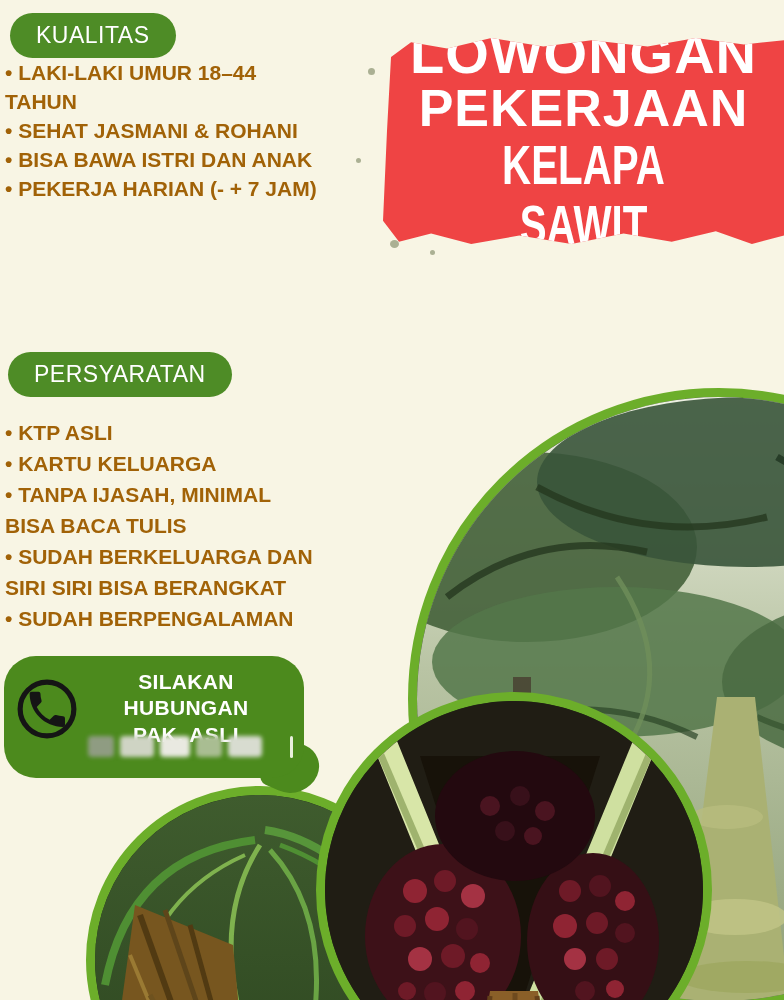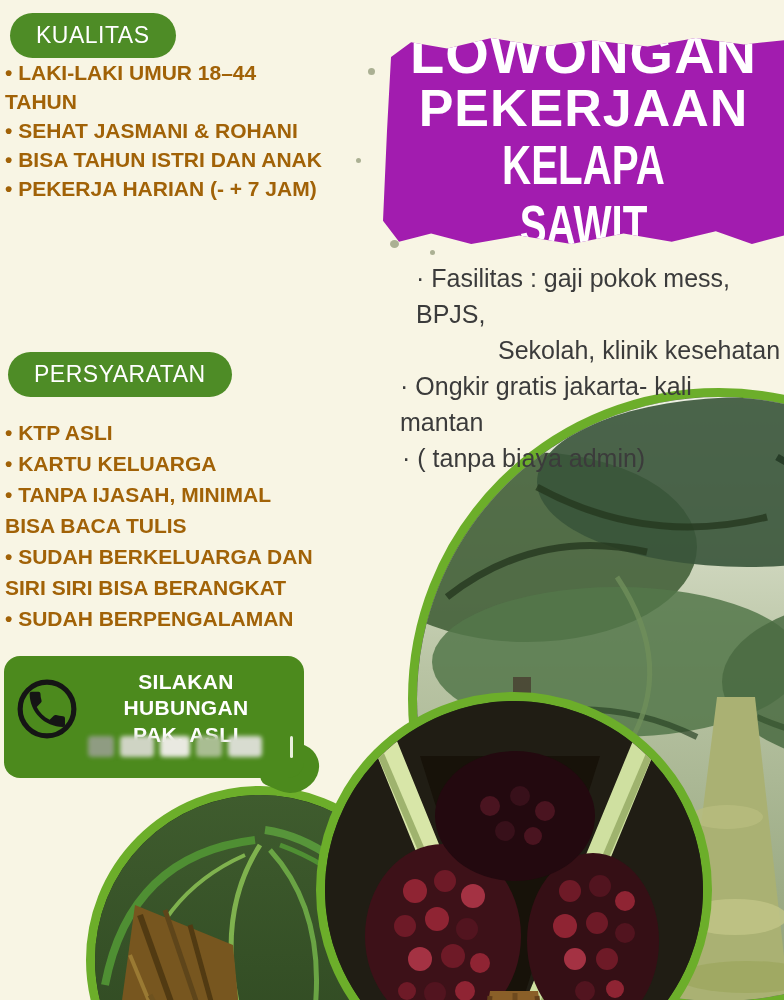--- a/index.html
+++ b/index.html
@@ -21,21 +21,21 @@
     position:absolute;left:5px;width:356px;margin:0;padding:0;list-style:none;
     color:#a16207;font-weight:bold;z-index:5;
   }
   .glist li{white-space:pre-line;}
   .glist li::before{content:"• ";}
   #list-kualitas{top:58px;font-size:21px;line-height:29px;}
   #list-persyaratan{top:417px;font-size:21px;line-height:31px;}
   
   #brush{
     position:absolute;left:383px;top:36px;width:401px;height:210px;
-    background:#a21caf;z-index:5;display:flex;flex-direction:column;
+    background:#ef4444;z-index:5;display:flex;flex-direction:column;
     align-items:center;justify-content:center;text-align:center;color:#fff;
     clip-path:polygon(2% 10%,7% 3%,16% 6%,27% 1%,40% 5%,52% 2%,66% 5%,78% 1%,
       90% 4%,100% 2%,100% 95%,92% 99%,83% 93%,72% 98%,60% 94%,47% 99%,
       34% 95%,22% 99%,12% 94%,4% 98%,0% 88%,1% 45%);
   }
   .title-l1{font-size:56px;font-weight:bold;line-height:54px;letter-spacing:1px;}
   .title-l2{font-size:52px;font-weight:bold;line-height:54px;letter-spacing:1px;}
   .title-l3{font-size:56px;font-weight:bold;line-height:60px;transform:scaleX(.72);transform-origin:center;}
   .splat{position:absolute;background:#8a9370;border-radius:50%;opacity:.7;z-index:4;}
   
@@ -58,21 +58,21 @@
   #circle-bottom{left:86px;top:786px;width:330px;height:330px;z-index:2;}
   #circle-fruit{left:316px;top:692px;width:378px;height:378px;z-index:3;}
   
   #pill-tail{
     position:absolute;left:266px;top:742px;width:52px;height:52px;
     background:#4c8a1d;border-radius:12px 26px 34px 10px;
     transform:rotate(24deg);z-index:3;
   }
   #contact-pill{
     position:absolute;left:4px;top:656px;width:300px;height:122px;
-    background:#4c8a1d;border-radius:16px;z-index:6;
+    background:#4c8a1d;border-radius:32px;z-index:6;
   }
   #phone-badge{position:absolute;left:12px;top:22px;width:62px;height:62px;}
   #contact-text{
     position:absolute;left:74px;top:13px;width:216px;text-align:center;
     color:#ffffff;font-weight:bold;
   }
   #contact-line1{font-size:21px;line-height:26px;letter-spacing:.3px;}
   #contact-line2{font-size:21px;line-height:28px;letter-spacing:.5px;}
   #blur-row{
     position:absolute;left:84px;top:80px;display:flex;gap:6px;
@@ -215,33 +215,27 @@
   <div id="brush">
     <div class="title-l1">LOWONGAN</div>
     <div class="title-l2">PEKERJAAN</div>
     <div class="title-l3">KELAPA SAWIT</div>
   </div>
   <div class="splat" style="left:368px;top:68px;width:7px;height:7px;"></div>
   <div class="splat" style="left:356px;top:158px;width:5px;height:5px;"></div>
   <div class="splat" style="left:390px;top:240px;width:9px;height:8px;"></div>
   <div class="splat" style="left:430px;top:250px;width:5px;height:5px;"></div>
 
-  <div id="facilities">
-    <div class="fl0 dot">Fasilitas : gaji pokok mess, BPJS,</div>
-    <div class="fl1">Sekolah, klinik kesehatan</div>
-    <div class="fl2 dot">Ongkir gratis jakarta- kali mantan</div>
-    <div class="fl3 dot">( tanpa biaya admin)</div>
-  </div>
 
   <div class="badge" id="badge-kualitas">KUALITAS</div>
   <ul class="glist" id="list-kualitas">
     <li>LAKI-LAKI UMUR 18–44
 TAHUN</li>
     <li>SEHAT JASMANI &amp; ROHANI</li>
-    <li>BISA TAHUN ISTRI DAN ANAK</li>
+    <li>BISA BAWA ISTRI DAN ANAK</li>
     <li>PEKERJA HARIAN (- + 7 JAM)</li>
   </ul>
 
   <div class="badge" id="badge-persyaratan">PERSYARATAN</div>
   <ul class="glist" id="list-persyaratan">
     <li>KTP ASLI</li>
     <li>KARTU KELUARGA</li>
     <li>TANPA IJASAH, MINIMAL
 BISA BACA TULIS</li>
     <li>SUDAH BERKELUARGA DAN

